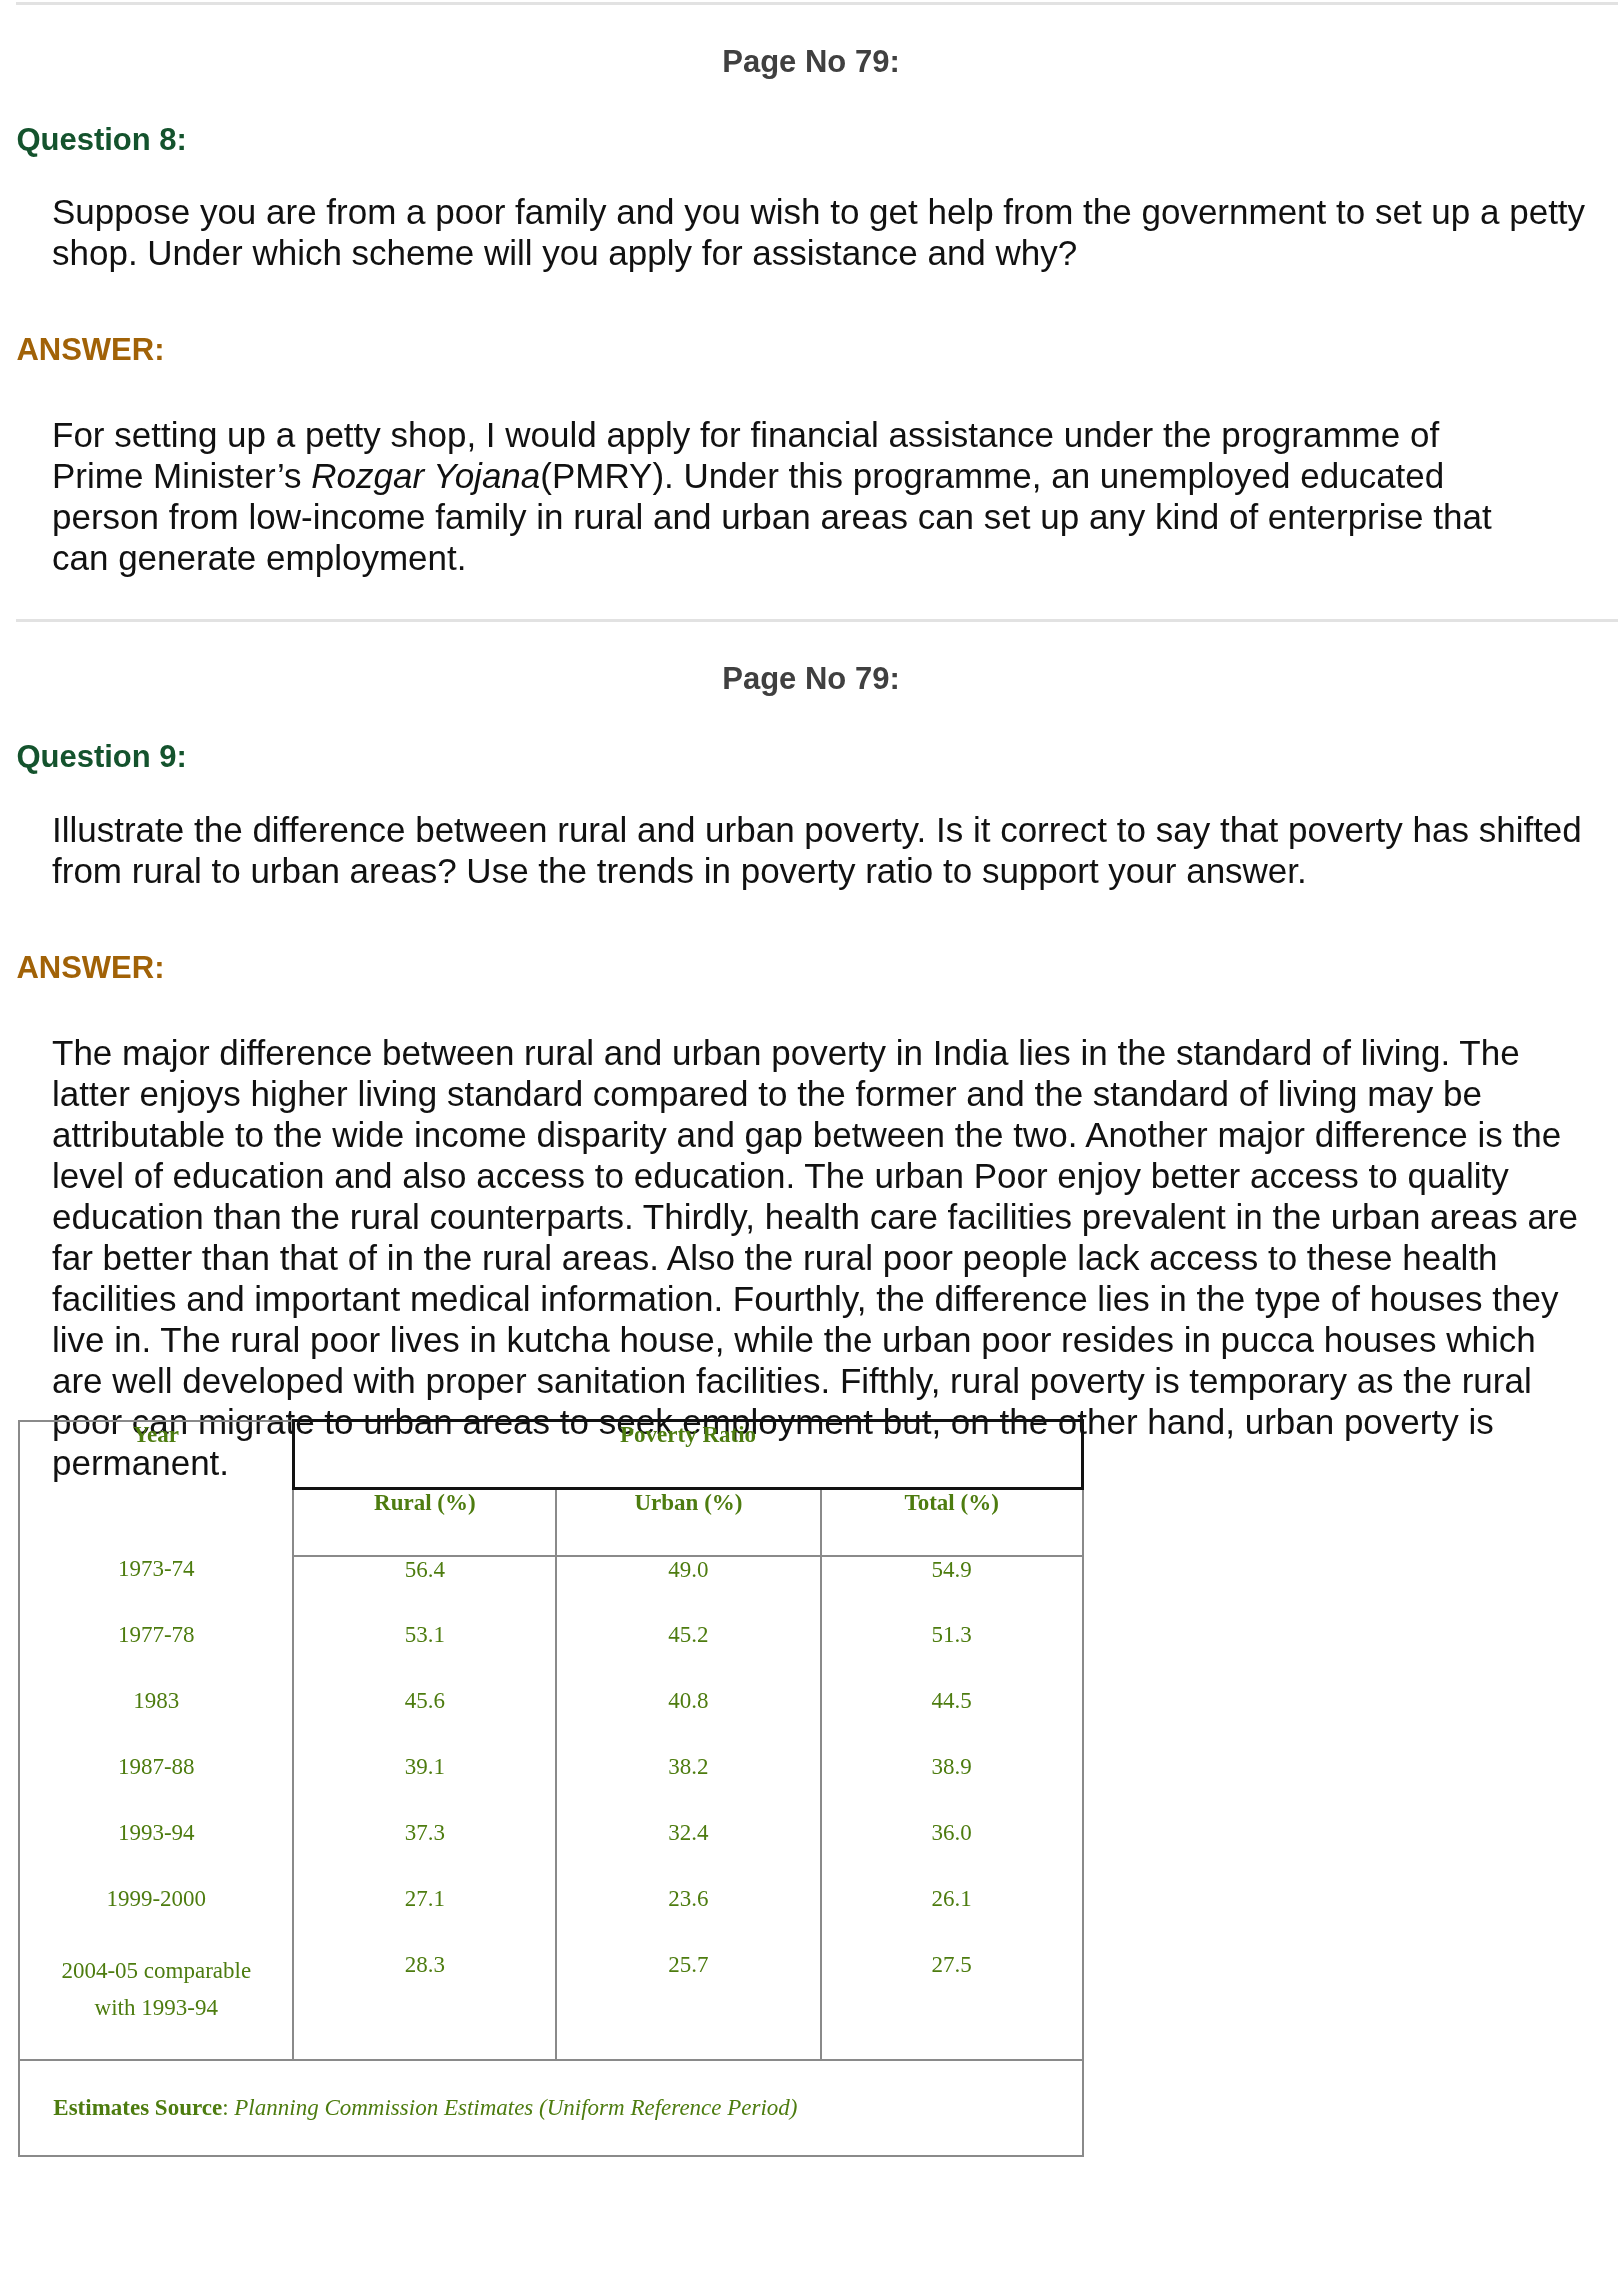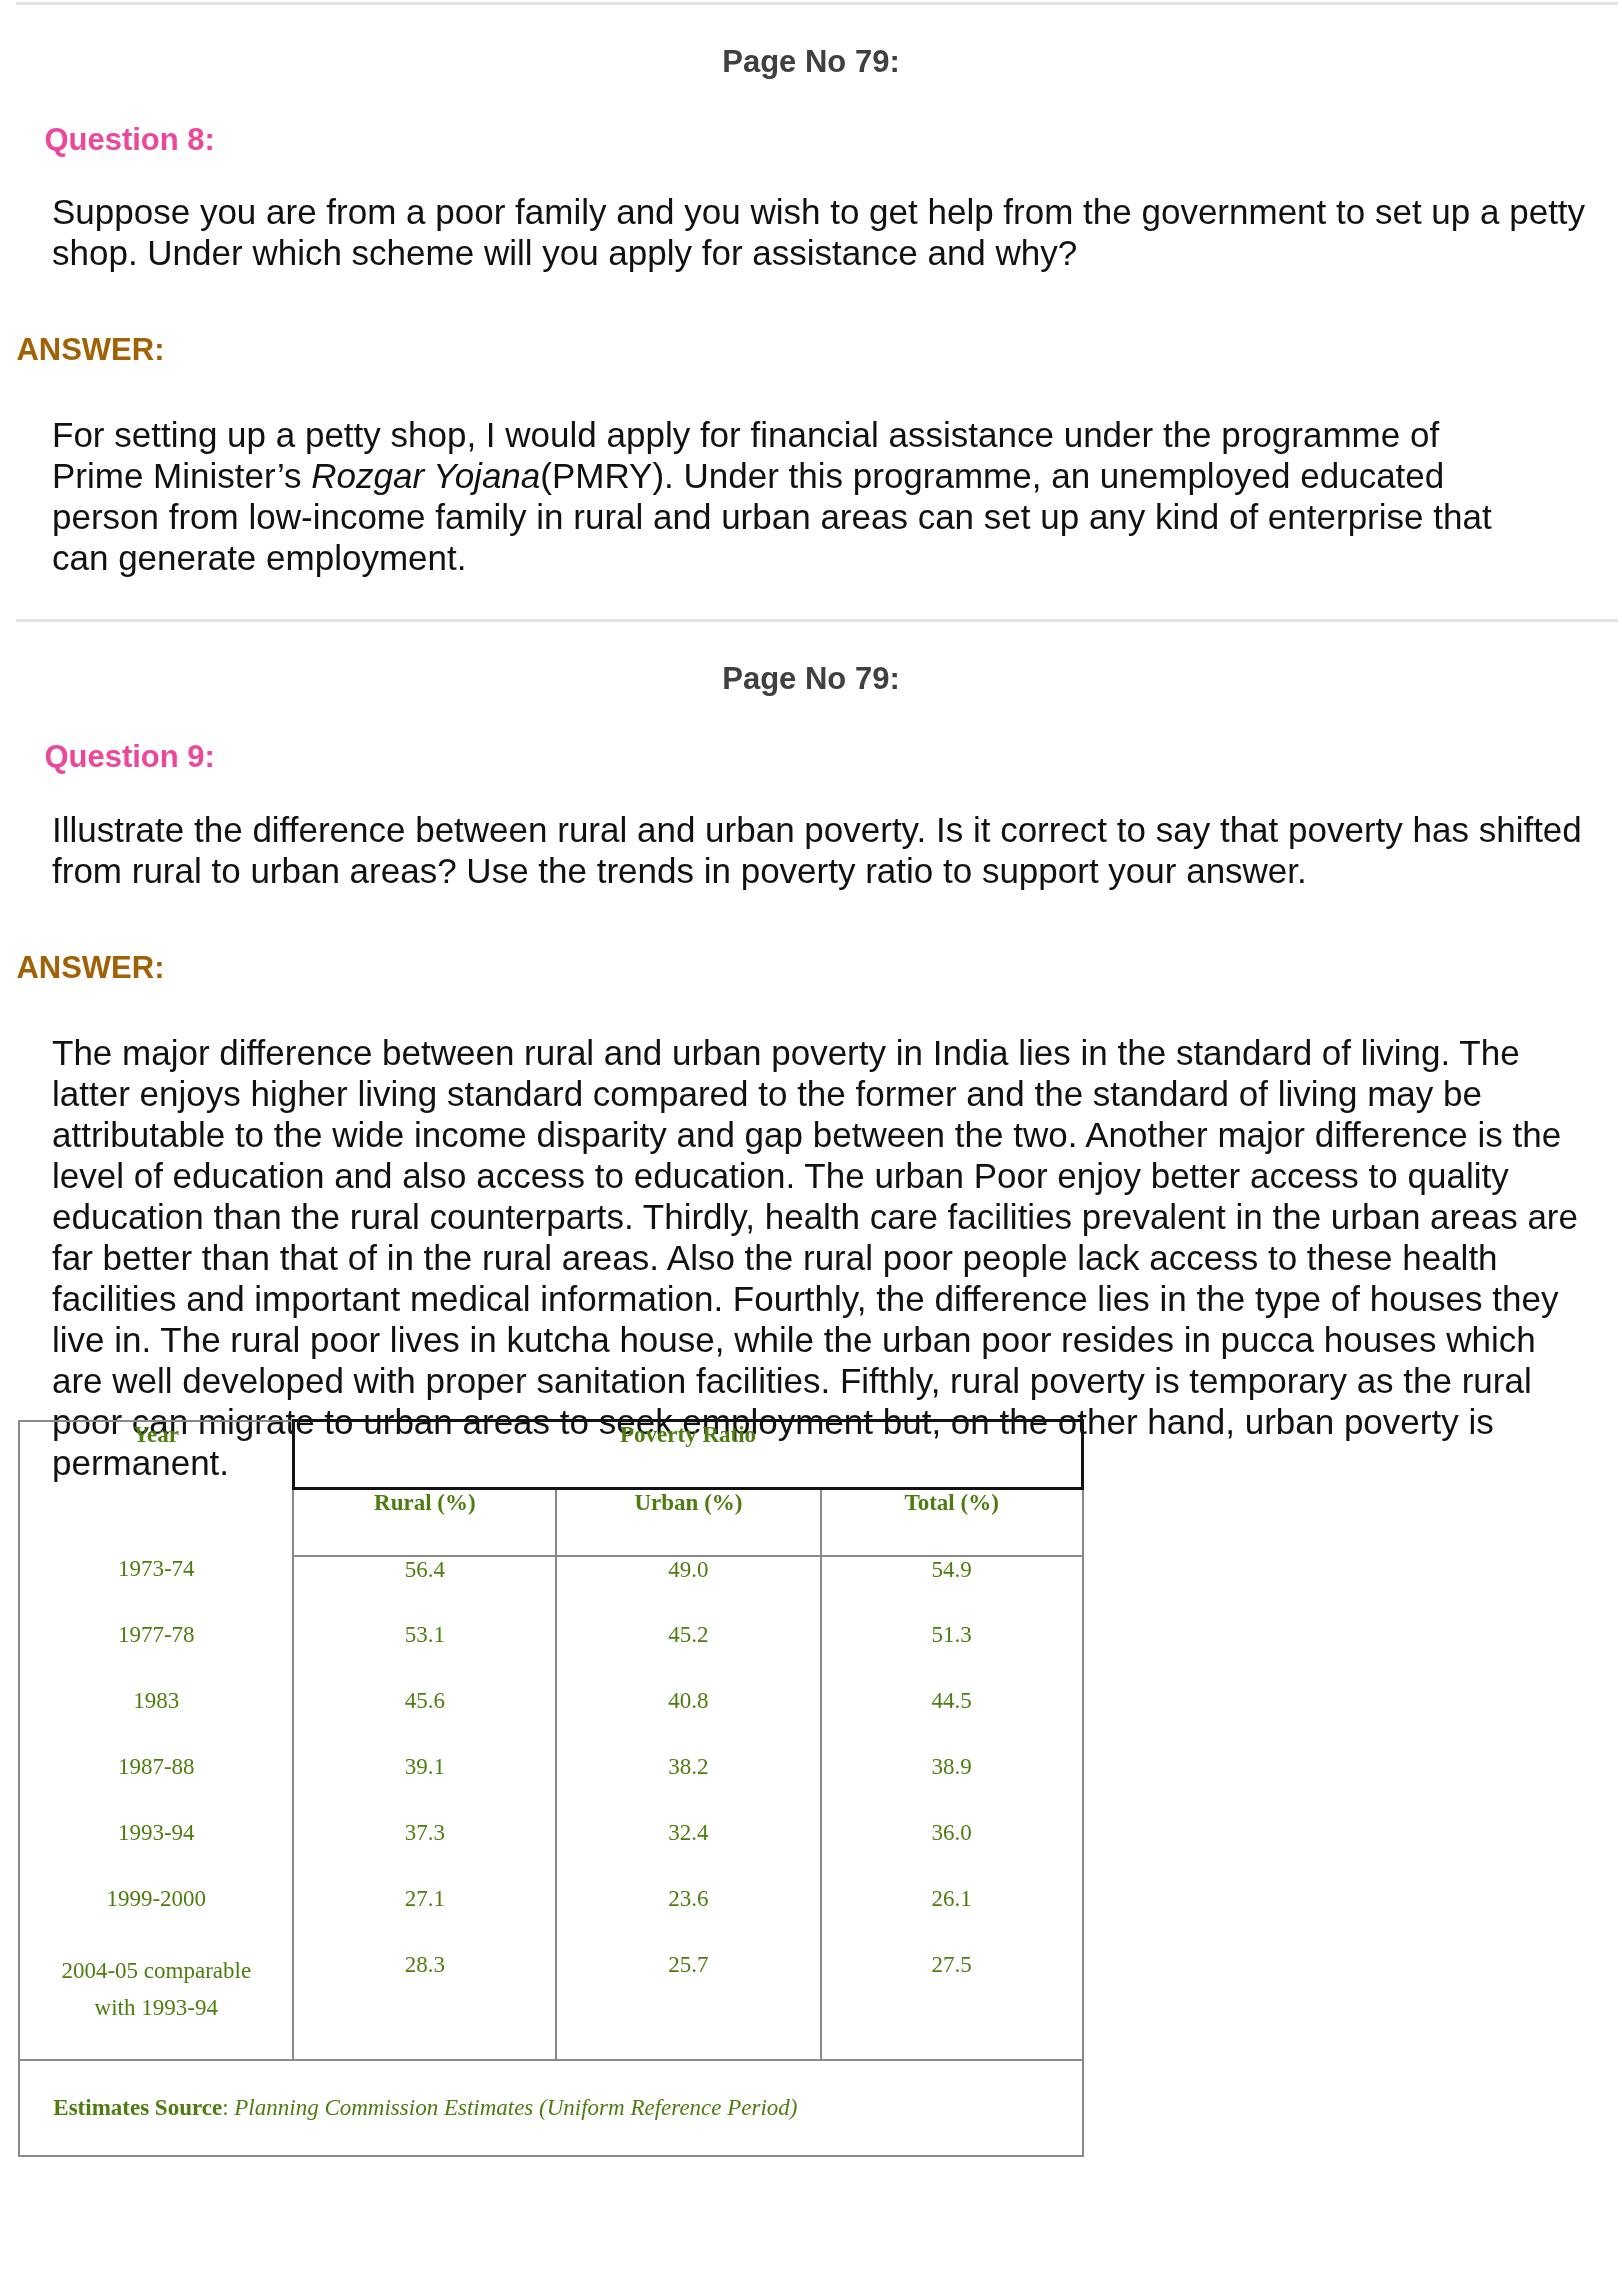--- a/index.html
+++ b/index.html
@@ -1,19 +1,19 @@
 <!DOCTYPE html>
 <html style="font-size:10.5px"><head>
 <meta charset="utf-8">
 <style>
   html, body { margin:0; padding:0; background:#ffffff; }
   body { width:1622px; height:2295px; position:relative; overflow:hidden; font-family:"Liberation Sans", sans-serif; color:#111; }
   .divider { position:absolute; left:16.4px; width:1602px; height:2.6px; background:#e2e2e2; }
   .page-no { position:absolute; left:0; width:1622px; text-align:center; font-weight:bold; font-size:31px; color:#404040; }
-  .qlabel { position:absolute; left:16.4px; font-weight:bold; font-size:31px; color:#ec4899;margin-left:28px; }
+  .qlabel { position:absolute; left:16.4px; font-weight:bold; font-size:31px; color:#14532d; }
   .answer-label { position:absolute; left:16.4px; font-weight:bold; font-size:31px; color:#a16207; }
   .para { position:absolute; left:52px; width:1544px; font-size:35px; line-height:41px; color:#111; }
   .para em { font-style:italic; }
 
   table.poverty { position:absolute; left:18.3px; top:1419px; width:1066px; border-collapse:collapse; font-family:"Liberation Serif", serif; font-size:23px; color:#4d7c0f; }
   table.poverty td { border:2px solid #8a8a8a; text-align:center; vertical-align:top; padding:0; }
   .hdr { font-weight:bold; }
   .row-h1 td { height:65px; vertical-align:middle; }
   .row-h2 td { height:65px; vertical-align:middle; }
   .thick-box { border:3.3px solid #111 !important; }

